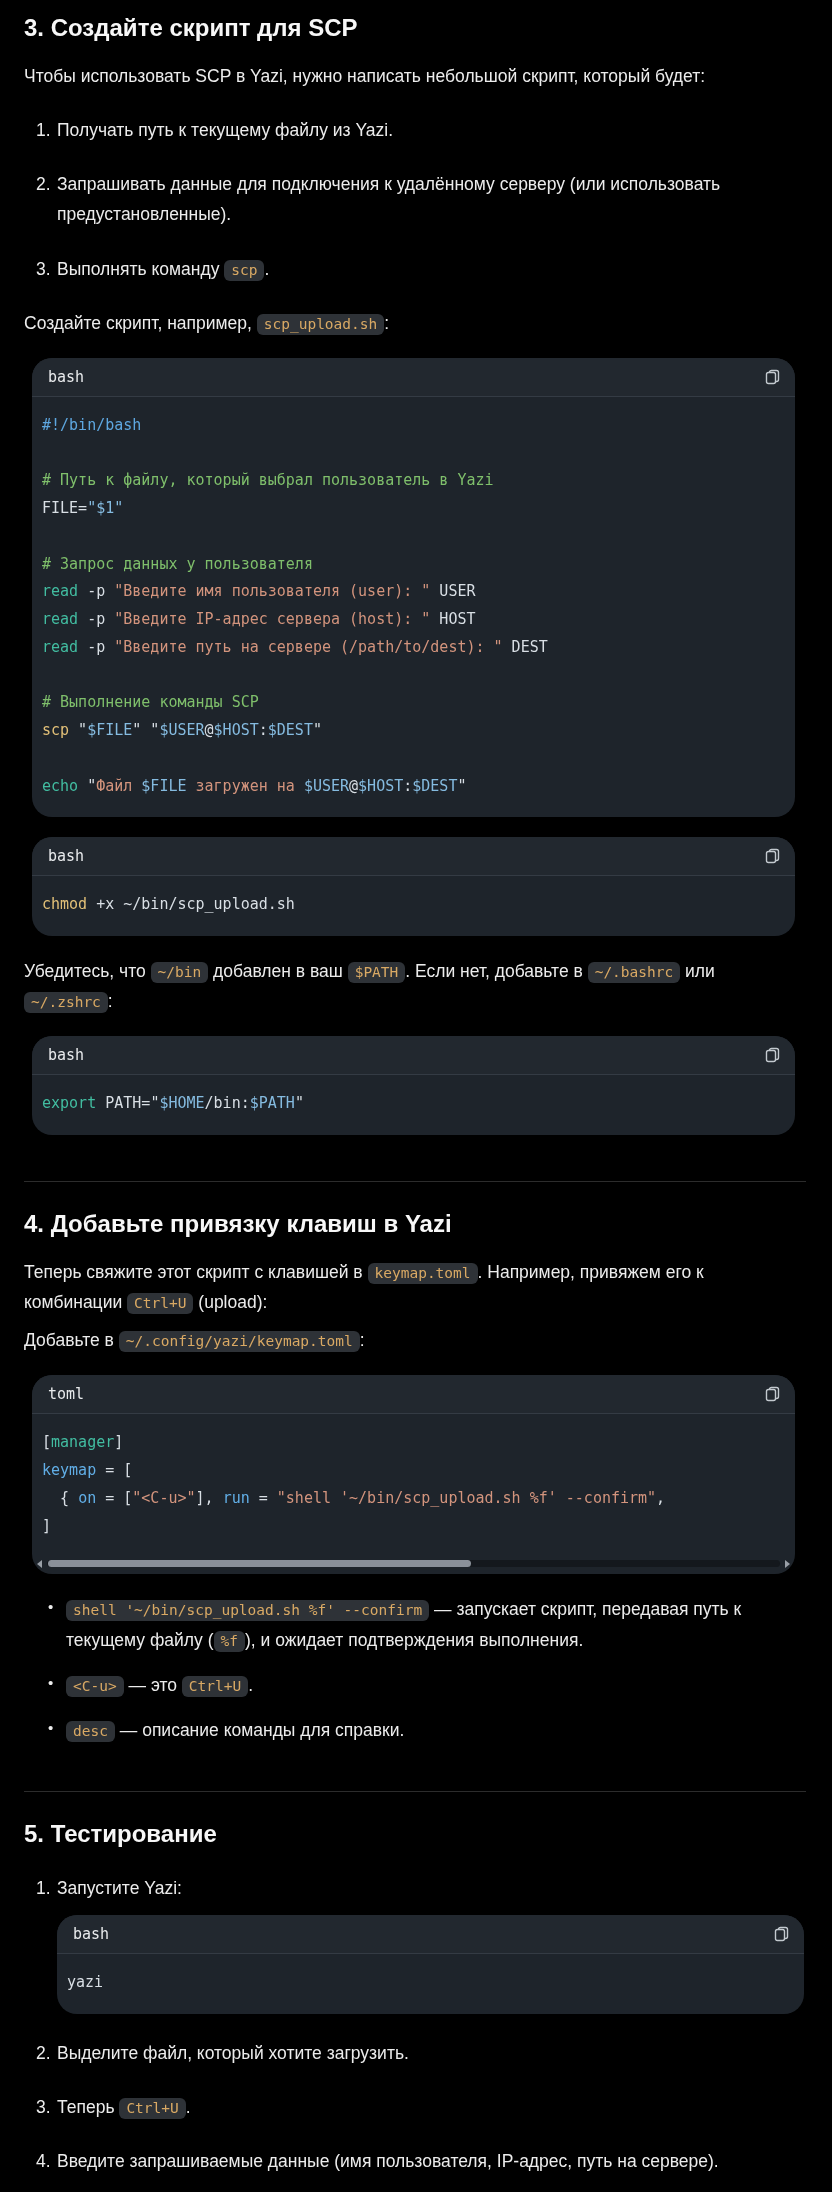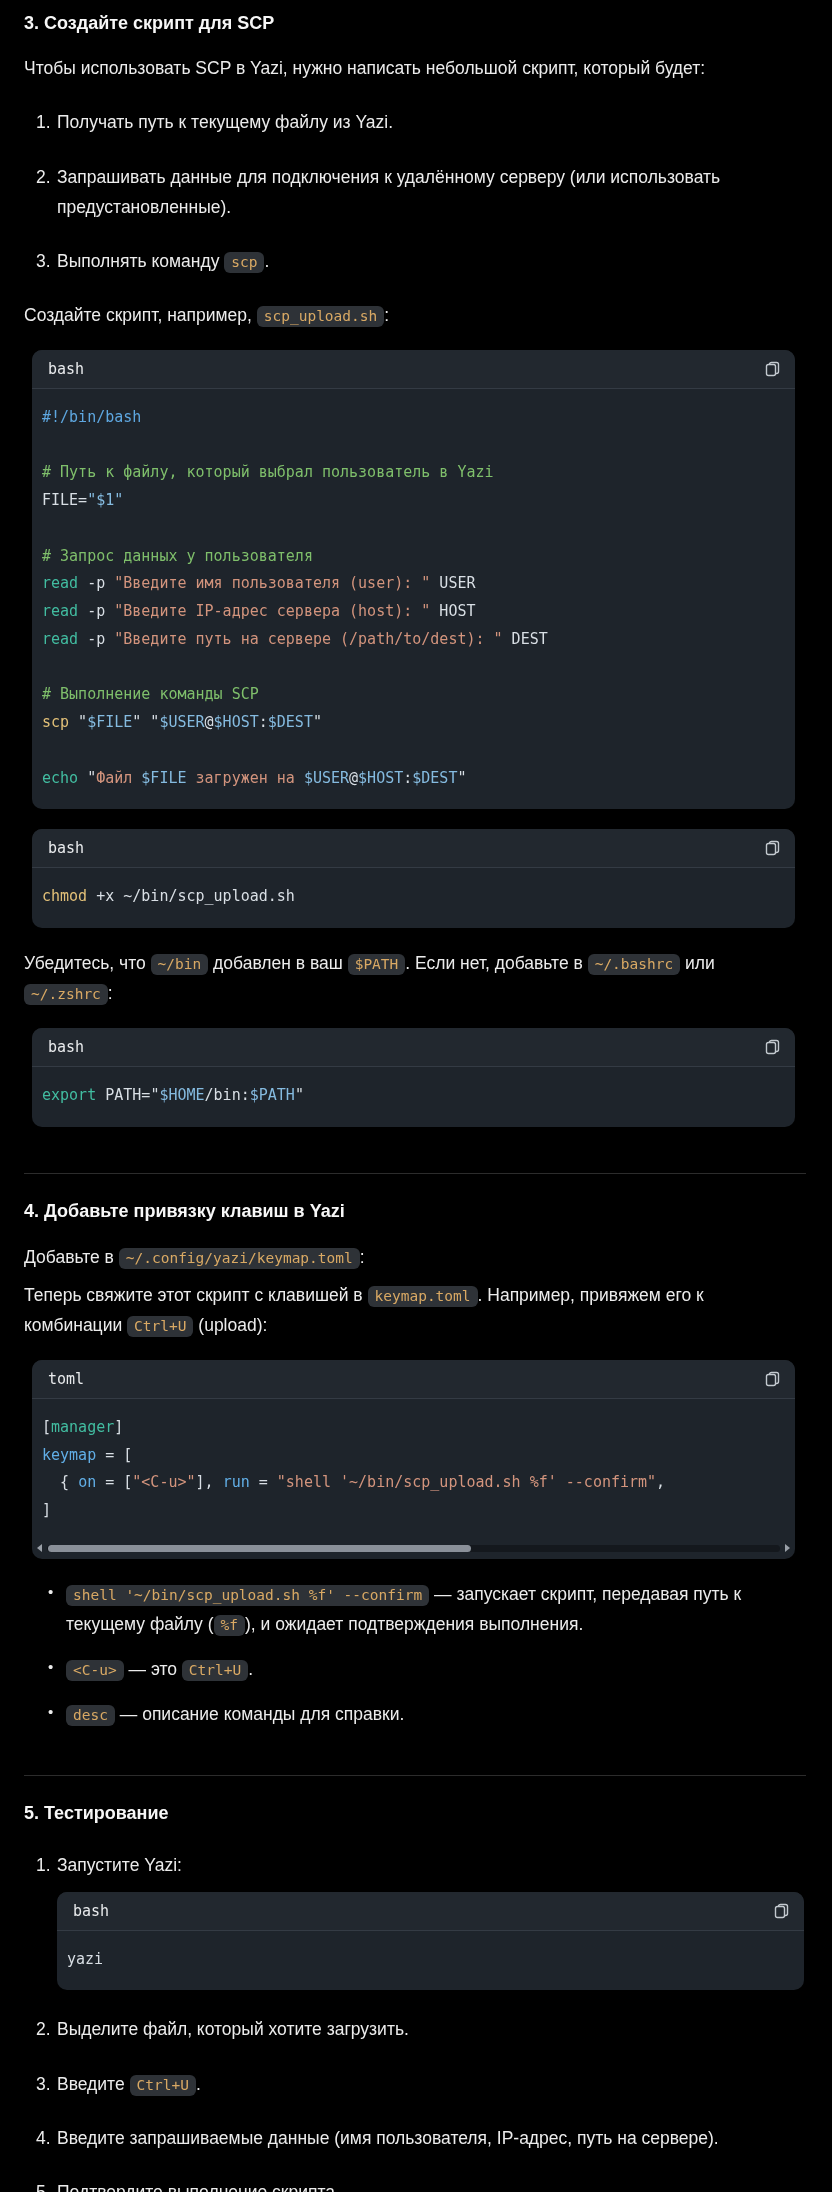--- a/index.html
+++ b/index.html
@@ -12,35 +12,35 @@
     --syn-cmd:#e2c078; --syn-plain:#d9dfe5;
   }
   *{box-sizing:border-box}
   html,body{margin:0;padding:0}
   body{
     width:832px;height:2192px;overflow:hidden;
     background:var(--bg);color:var(--text);
     font-family:"Liberation Sans",sans-serif;font-size:17.5px;
   }
   .content{padding:8px 26px 0 24px}
-  h3{font-size:18px;line-height:1.3;font-weight:700;color:var(--heading);margin:22px 0 18px}
+  h3{font-size:24px;line-height:1.3;font-weight:700;color:var(--heading);margin:22px 0 18px}
   .content > h3:first-child{margin-top:4px}
   p{margin:8px 0;line-height:1.72}
   ol.num{list-style:none;margin:18px 0 14px;padding:0;counter-reset:n}
   ol.num > li{counter-increment:n;position:relative;padding-left:33px;margin:24px 0;line-height:1.72}
   ol.num > li::before{content:counter(n) ".";position:absolute;left:12px;top:0}
   ul.bul{list-style:none;margin:18px 0 14px;padding:0}
   ul.bul > li{position:relative;padding-left:42px;margin:15px 0;line-height:1.72}
   ul.bul > li::before{content:"•";position:absolute;left:24px;top:-1px;font-size:15px;line-height:1.9;color:var(--text)}
   code.inline{
     font-family:"DejaVu Sans Mono","Liberation Mono",monospace;font-size:14.5px;
     background:var(--ic-bg);color:var(--ic-text);
     padding:2px 7px 3px;border-radius:6px;white-space:nowrap;
   }
-  .codeblock{background:var(--cb-bg);border-radius:10px;margin:20px 11px 20px 8px;overflow:hidden}
+  .codeblock{background:var(--cb-bg);border-radius:20px;margin:20px 11px 20px 8px;overflow:hidden}
   li .codeblock{margin:12px 2px 22px 0}
   .cb-head{display:flex;justify-content:space-between;align-items:center;
     background:var(--cb-head);border-bottom:1px solid var(--cb-border);padding:7px 13px 7px 16px}
   .cb-lang{font-family:"DejaVu Sans Mono","Liberation Mono",monospace;font-size:15px;color:#e8eaec;line-height:1.6}
   .cb-copy{background:none;border:none;padding:2px;margin:0;cursor:pointer;display:flex;align-items:center}
   .cb-copy svg{stroke:#c3c9cf;fill:none;stroke-width:1.4}
   pre.cb-body{
     margin:0;padding:15px 10px 17px;overflow:hidden;white-space:pre;
     font-family:"DejaVu Sans Mono","Liberation Mono",monospace;font-size:15px;line-height:1.85;
     color:var(--syn-plain);
@@ -116,22 +116,22 @@
             <svg width="16" height="16" viewBox="0 0 16 16">
               <rect x="5.5" y="1.5" width="9" height="11" rx="2"></rect>
               <rect x="2.5" y="3.5" width="9" height="11" rx="2" fill="#22282f"></rect>
             </svg>
           </button>
         </div>
         <pre class="cb-body"><code><span class="tk-builtin">export</span><span class="tk-plain"> PATH=</span><span class="tk-plain">"</span><span class="tk-var">$HOME</span><span class="tk-plain">/bin:</span><span class="tk-var">$PATH</span><span class="tk-plain">"</span></code></pre>
       </div>
       <hr class="sep">
       <h3>4. Добавьте привязку клавиш в Yazi</h3>
+      <p><span>Теперь свяжите этот скрипт с клавишей в </span><code class="inline">keymap.toml</code><span>. Например, привяжем его к комбинации </span><code class="inline">Ctrl+U</code><span> (upload):</span></p>
       <p><span>Добавьте в </span><code class="inline">~/.config/yazi/keymap.toml</code><span>:</span></p>
-      <p><span>Теперь свяжите этот скрипт с клавишей в </span><code class="inline">keymap.toml</code><span>. Например, привяжем его к комбинации </span><code class="inline">Ctrl+U</code><span> (upload):</span></p>
       <div class="codeblock">
         <div class="cb-head">
           <span class="cb-lang">toml</span>
           <button class="cb-copy" type="button">
             <svg width="16" height="16" viewBox="0 0 16 16">
               <rect x="5.5" y="1.5" width="9" height="11" rx="2"></rect>
               <rect x="2.5" y="3.5" width="9" height="11" rx="2" fill="#22282f"></rect>
             </svg>
           </button>
         </div>
@@ -160,18 +160,18 @@
               <button class="cb-copy" type="button">
                 <svg width="16" height="16" viewBox="0 0 16 16">
                   <rect x="5.5" y="1.5" width="9" height="11" rx="2"></rect>
                   <rect x="2.5" y="3.5" width="9" height="11" rx="2" fill="#22282f"></rect>
                 </svg>
               </button>
             </div>
             <pre class="cb-body"><code><span class="tk-plain">yazi</span></code></pre>
           </div></li>
         <li><span>Выделите файл, который хотите загрузить.</span></li>
-        <li><span>Введите </span><code class="inline">Ctrl+U</code><span>.</span></li>
+        <li><span>Теперь </span><code class="inline">Ctrl+U</code><span>.</span></li>
         <li><span>Введите запрашиваемые данные (имя пользователя, IP-адрес, путь на сервере).</span></li>
         <li><span>Подтвердите выполнение скрипта.</span></li>
       </ol>
     </div>
 </div>
 
 </body></html>

